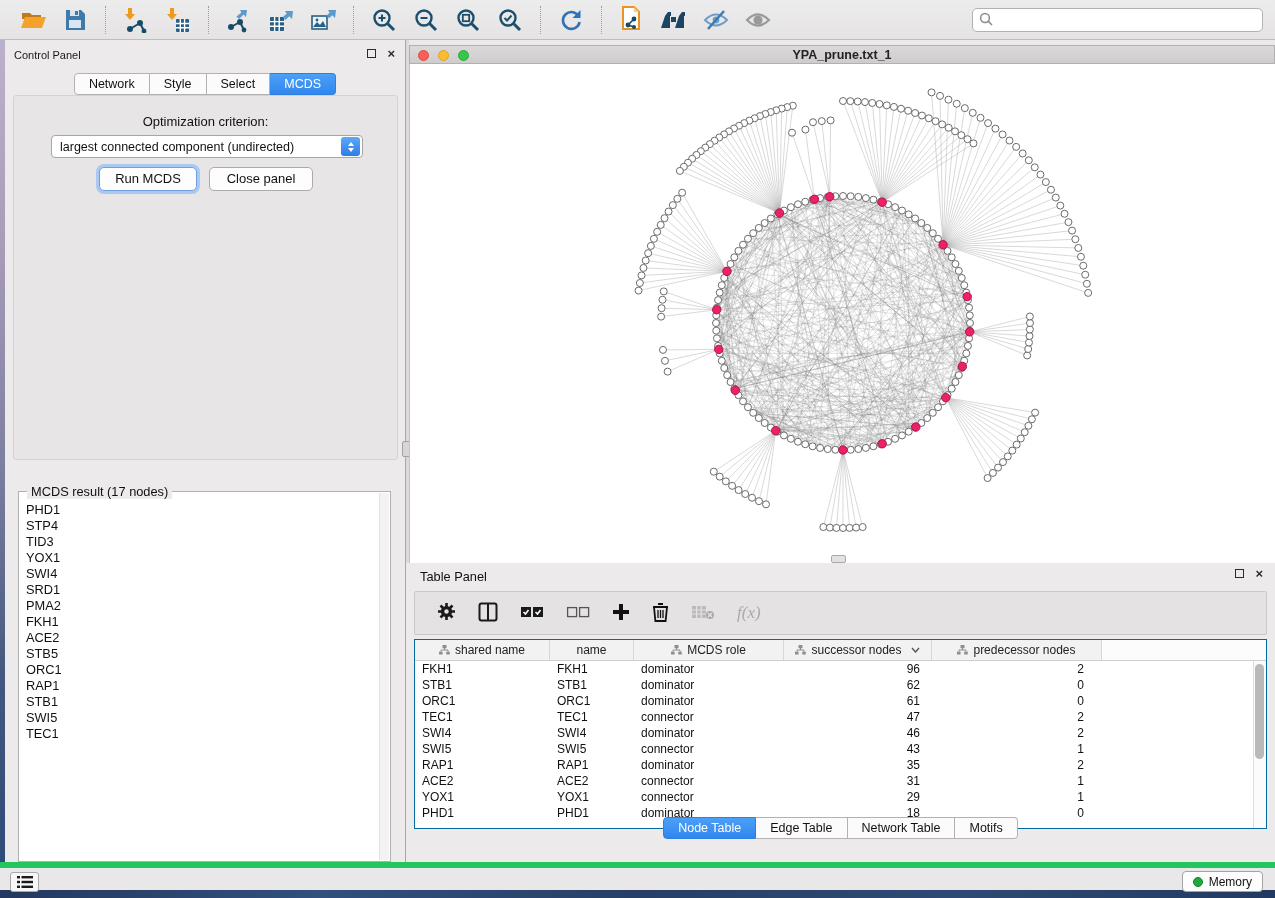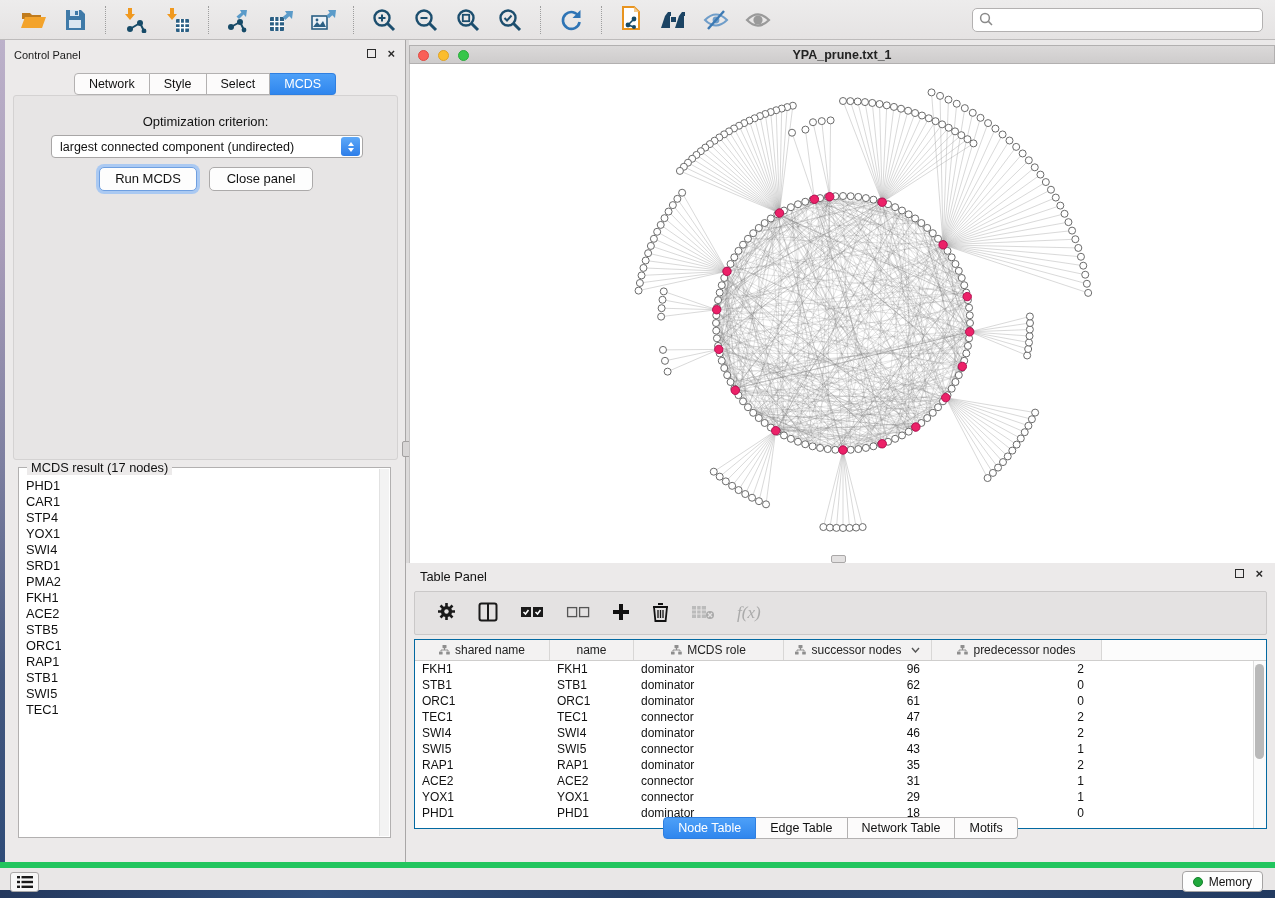--- a/index.html
+++ b/index.html
@@ -47,21 +47,21 @@
   .sel-caret { width:19px; height:19px; margin-right:2px; border-radius:3px;
     background:linear-gradient(#5ea9f8,#2c7de9); display:flex; flex-direction:column;
     align-items:center; justify-content:center; gap:2px; }
   .car-up { width:0;height:0;border-left:3.5px solid transparent;border-right:3.5px solid transparent;border-bottom:4px solid #fff; }
   .car-dn { width:0;height:0;border-left:3.5px solid transparent;border-right:3.5px solid transparent;border-top:4px solid #fff; }
   .btn { position:absolute; height:24px; background:#fdfdfd; border:1px solid #acaaaa; border-radius:5px;
     font-size:13px; text-align:center; line-height:22px; }
   .btn-run { left:85px; top:71px; width:98px; border-color:#6f9fe0; box-shadow:0 0 0 3px #aac9f2; }
   .btn-close { left:195px; top:71px; width:104px; }
 
-  .result-box { position:absolute; left:13px; top:427px; width:373px; height:371px;
+  .result-box { position:absolute; left:13px; top:451px; width:373px; height:371px;
     background:#fff; border:1px solid #b2b0b0; }
   .result-legend { position:absolute; left:8px; top:-8px; background:#eceaea; padding:0 4px; font-size:12.8px; }
   .result-list { position:absolute; left:0; top:4px; bottom:1px; right:11px; overflow:hidden;
     padding:6px 0 0 7px; line-height:16px; font-size:12.8px; }
   .result-scroll { position:absolute; top:1px; bottom:1px; right:1px; width:10px; background:#f3f3f3; border-left:1px solid #e2e2e2; }
 
   
   .vsplit { position:absolute; left:406px; top:40px; width:3px; height:822px; background:#dcdada; }
   .vsplit-handle { position:absolute; left:402px; top:441px; width:10px; height:16px;
     background:#d8d6d6; border:1px solid #a3a1a1; border-radius:2px; }
@@ -284,22 +284,22 @@
             <span class="car-dn"></span>
           </span>
       </div>
       <div class="btn btn-run">Run MCDS</div>
       <div class="btn btn-close">Close panel</div>
     </div>
     <div class="result-box">
       <div class="result-legend">MCDS result (17 nodes)</div>
       <div class="result-list">
           <div>PHD1</div>
-          <div>CAR1</div>
           <div>STP4</div>
+          <div>TID3</div>
           <div>YOX1</div>
           <div>SWI4</div>
           <div>SRD1</div>
           <div>PMA2</div>
           <div>FKH1</div>
           <div>ACE2</div>
           <div>STB5</div>
           <div>ORC1</div>
           <div>RAP1</div>
           <div>STB1</div>

